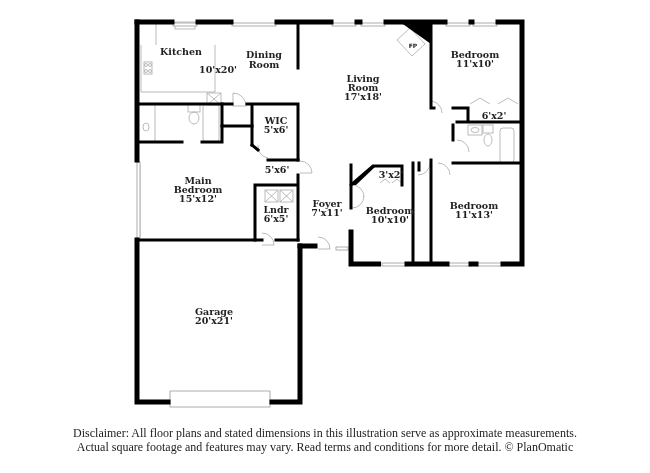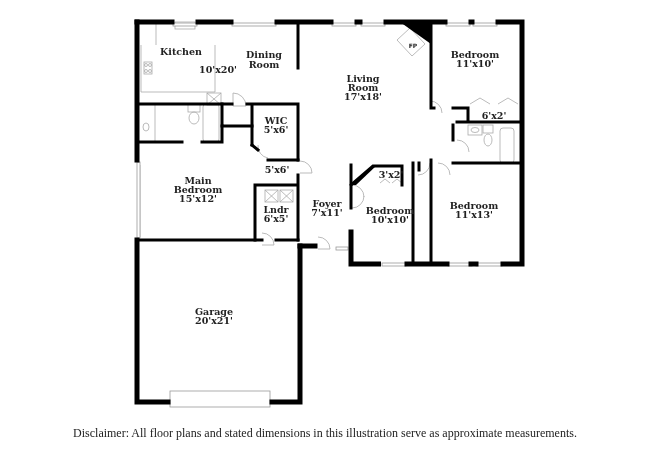--- a/index.html
+++ b/index.html
@@ -146,13 +146,14 @@
     <text class="room-label" x="474" y="209">Bedroom</text>
     <text class="room-dim" x="474" y="218">11'x13'</text>
 
     <text class="room-label" x="214" y="315">Garage</text>
     <text class="room-dim" x="214" y="324">20'x21'</text>
   </g>
 </svg>
 
 <div class="disclaimer">
   <div>Disclaimer: All floor plans and stated dimensions in this illustration serve as approximate measurements.</div>
+  <div>Actual square footage and features may vary. Read terms and conditions for more detail. © PlanOmatic</div>
 </div>
 
 </body></html>

